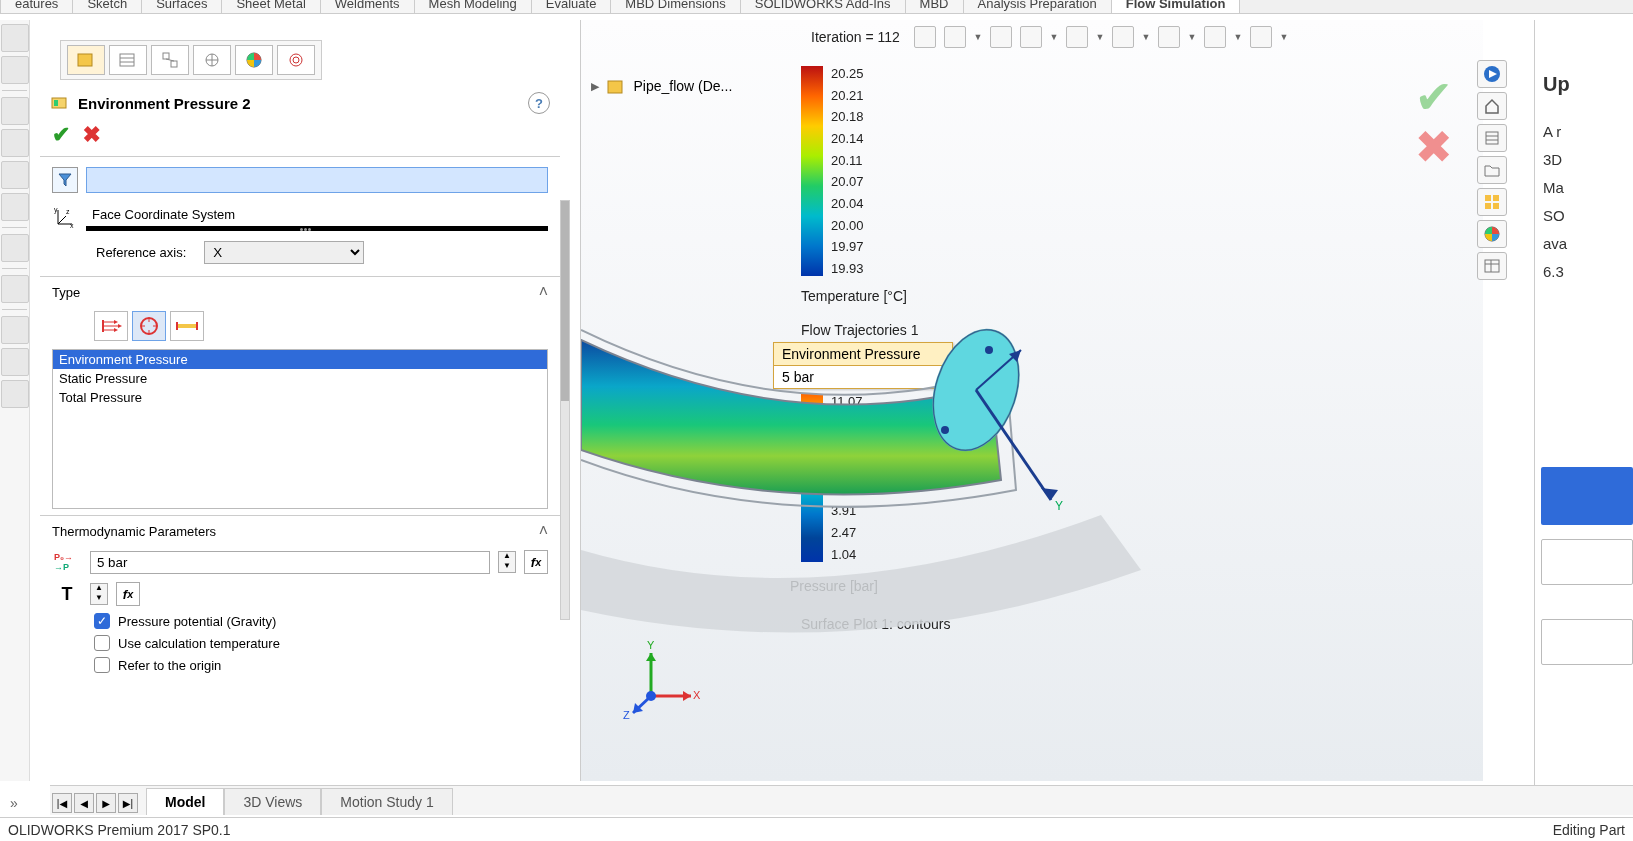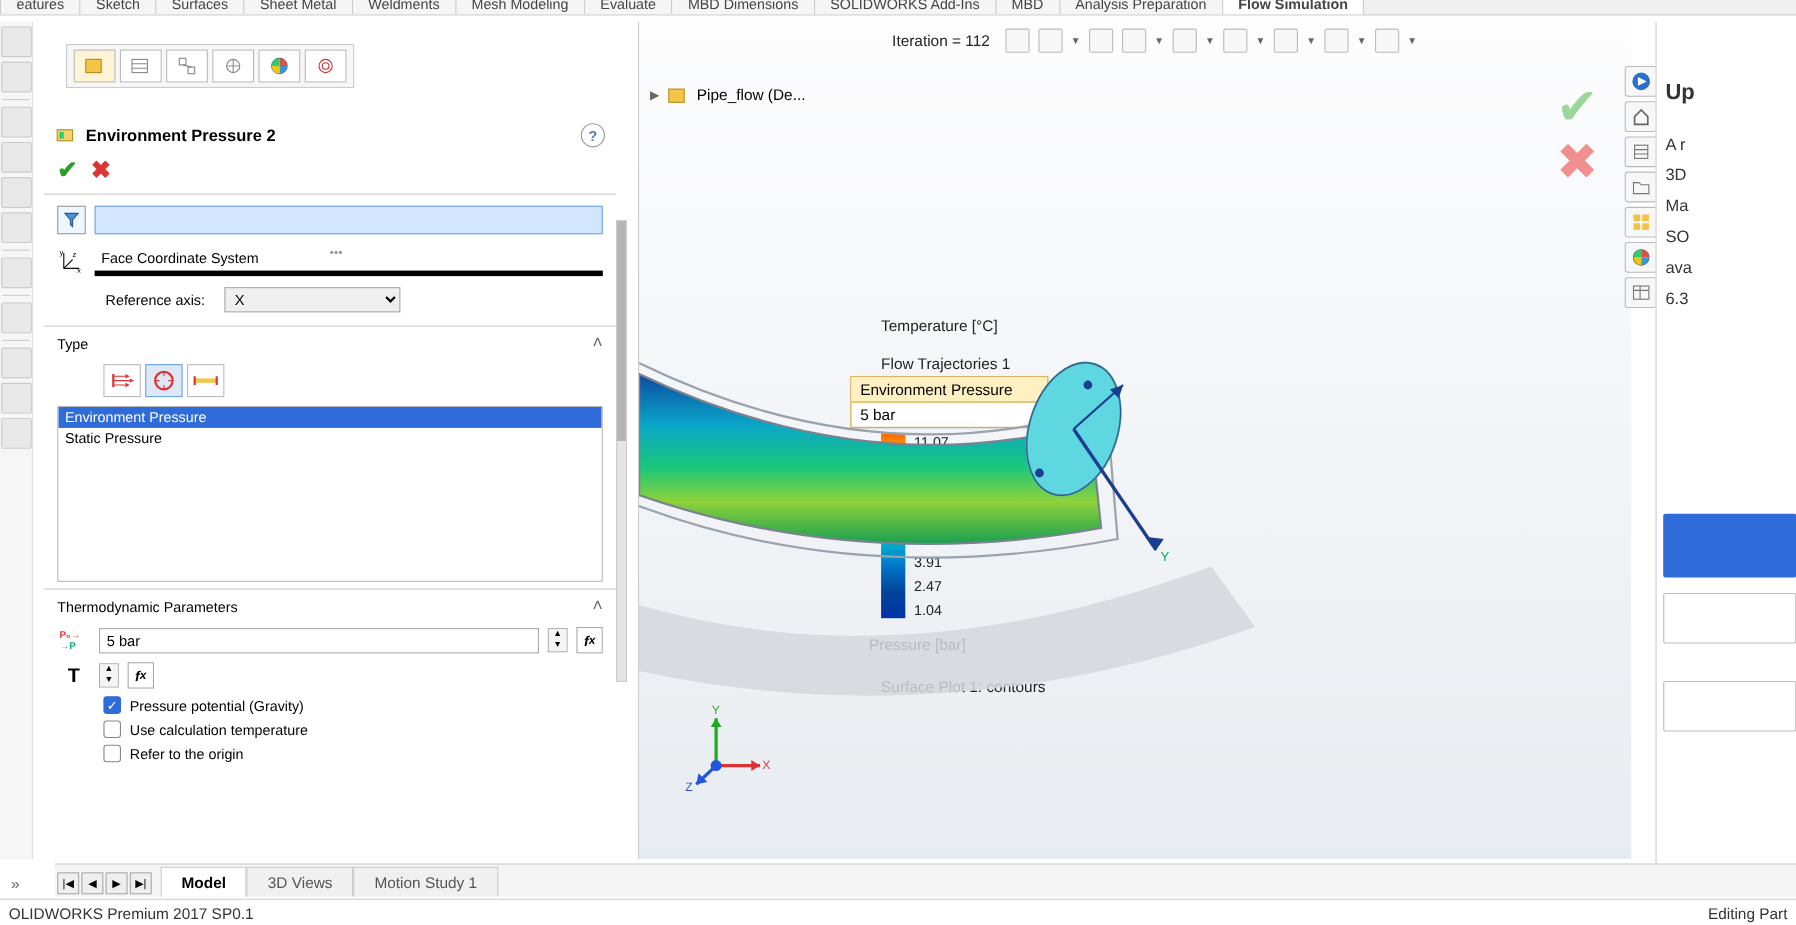--- a/index.html
+++ b/index.html
@@ -13,21 +13,21 @@
   
   .left-rail { position: absolute; left: 0; top: 20px; width: 30px; bottom: 60px; background: #f6f6f6; border-right: 1px solid #ddd; }
   .left-rail .ico { width: 28px; height: 28px; margin: 4px auto; background: #e8e8e8; border: 1px solid #ccc; border-radius: 2px;}
   .left-rail .sep { height: 1px; background: #ccc; margin: 6px 2px; }
 
   
   .prop-panel { position: absolute; left: 40px; top: 40px; width: 520px; bottom: 60px; background: #fff; }
   .pm-iconrow { display: flex; gap: 4px; padding: 4px 6px; border: 1px solid #ccc; width: fit-content; background: #f7f7f7; margin-left: 20px;}
   .pm-iconrow .ic { width: 38px; height: 30px; border: 1px solid #bbb; background: #fff; display:flex;align-items:center;justify-content:center; }
   .pm-iconrow .ic.sel { background:#fff3d6; }
-  .pm-title { display: flex; align-items: center; gap: 8px; margin-top: 28px; padding: 4px 10px; text-align: center; }
+  .pm-title { display: flex; align-items: center; gap: 8px; margin-top: 8px; padding: 4px 10px; text-align: center; }
   .pm-title svg { flex: none; }
   .pm-title-text { font-weight: bold; font-size: 15px; }
   .help-ic { margin-left: auto; width:22px;height:22px;border:1px solid #999;border-radius:50%;color:#4a7db5;display:flex;align-items:center;justify-content:center;font-weight:bold;}
   .okcancel { display: flex; gap: 12px; padding: 4px 12px; }
   .okcancel .ok { color: #2a9d2a; font-size: 22px; font-weight: bold; }
   .okcancel .cancel { color: #d33; font-size: 22px; font-weight: bold; }
   .hr { height:1px; background:#ccc; margin:4px 0;}
   .sel-box-row { display:flex; align-items:center; gap:8px; padding:6px 12px;}
   .sel-box-row .icbox{width:26px;height:26px;border:1px solid #999;background:#eef6ff;display:flex;align-items:center;justify-content:center;}
   .sel-box-row .selbox{flex:1;height:26px;border:1px solid #6ea3e8;background:#d3e6ff;}
@@ -83,21 +83,21 @@
   
   .model-svg{position:absolute;left:0;top:290px;width:560px;height:360px;}
 
   .triad{position:absolute;left:40px;bottom:60px;}
 
   
   .right-rail{position:absolute;right:120px;top:20px;width:36px;display:flex;flex-direction:column;gap:4px;padding-top:40px;}
   .right-rail .ic{width:30px;height:28px;border:1px solid #bbb;background:#f7f7f7;border-radius:3px;display:flex;align-items:center;justify-content:center;}
 
   
-  .side-panel{position:absolute;right:0;top:20px;width:128px;bottom:56px;background:#fff;border-left:1px solid #ccc;padding:50px 8px;font-size:15px;line-height:28px;color:#333}
+  .side-panel{position:absolute;right:0;top:20px;width:99px;bottom:56px;background:#fff;border-left:1px solid #ccc;padding:50px 8px;font-size:15px;line-height:28px;color:#333}
   .side-panel h3{font-size:20px;font-weight:600;margin-bottom:20px;}
   .side-panel .bluebtn{position:absolute;bottom:260px;left:6px;right:0;height:58px;background:#2f6bd9;border-radius:2px;}
   .side-panel .graybtn{position:absolute;left:6px;right:0;height:46px;border:1px solid #bbb;border-radius:2px;}
   
   
   .bottom-tabs{position:absolute;left:50px;right:0;bottom:26px;height:30px;display:flex;align-items:flex-end;border-top:1px solid #ccc;background:#f5f5f5;}
   .bottom-tabs .nav{display:flex;margin-right:8px;}
   .bottom-tabs .nav .b{width:20px;height:20px;border:1px solid #aaa;background:#eee;margin:2px 0 2px 2px;display:flex;align-items:center;justify-content:center;font-size:10px;}
   .bottom-tabs .tab{padding:5px 18px;border:1px solid #ccc;border-bottom:none;background:#f0f0f0;font-size:14px;color:#555;}
   .bottom-tabs .tab.active{background:#fff;font-weight:bold;color:#000;}
@@ -265,20 +265,21 @@
         <svg width="24" height="20">
           <rect x="2" y="8" width="20" height="4" fill="#f4c648"></rect>
           <line x1="2" y1="6" x2="2" y2="14" stroke="#d33" stroke-width="2"></line>
           <line x1="22" y1="6" x2="22" y2="14" stroke="#d33" stroke-width="2"></line>
         </svg>
       </div>
   </div>
   <div class="type-list">
     <div class="opt sel">Environment Pressure</div>
     <div class="opt">Static Pressure</div>
+    <div class="opt">Total Pressure</div>
   </div>
 
   <div class="section-hdr">
     <span class="ttl">Thermodynamic Parameters</span>
     <span class="chev">˄</span>
   </div>
   <div class="param-row">
     <div class="icbox">
         <svg width="26" height="20">
           <text x="0" y="8" font-size="9" fill="#d33">P₀→</text>
@@ -343,20 +344,35 @@
     <span class="tri">▶</span>
     <svg width="22" height="20">
         <rect x="3" y="5" width="14" height="12" fill="#f4c648" stroke="#b58a20"></rect>
       </svg>
     <span>Pipe_flow (De...</span>
   </div>
 
   <div class="bigcheck">✔</div>
   <div class="bigx">✖</div>
 
+  <div class="legend" style="top:46px;left:220px;height:210px;">
+    <div class="bar"></div>
+    <div class="ticks">
+      <span>20.25</span>
+      <span>20.21</span>
+      <span>20.18</span>
+      <span>20.14</span>
+      <span>20.11</span>
+      <span>20.07</span>
+      <span>20.04</span>
+      <span>20.00</span>
+      <span>19.97</span>
+      <span>19.93</span>
+    </div>
+  </div>
   <div class="legend-label" style="top:268px;left:220px;">Temperature [°C]</div>
 
   <div class="legend-label" style="top:302px;left:220px;">Flow Trajectories 1</div>
 
   <div class="callout" style="top:322px;left:192px;width:180px;">
     <div class="hd">Environment Pressure</div>
     <div class="bd">5 bar</div>
   </div>
 
   <div class="legend" style="top:374px;left:220px;height:168px;">

